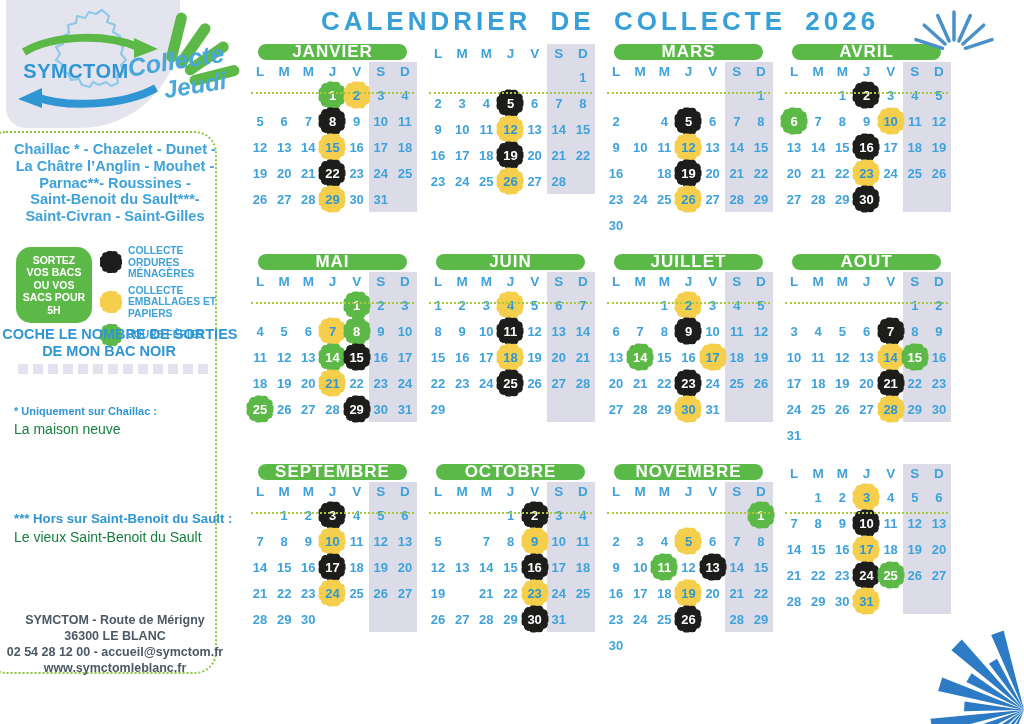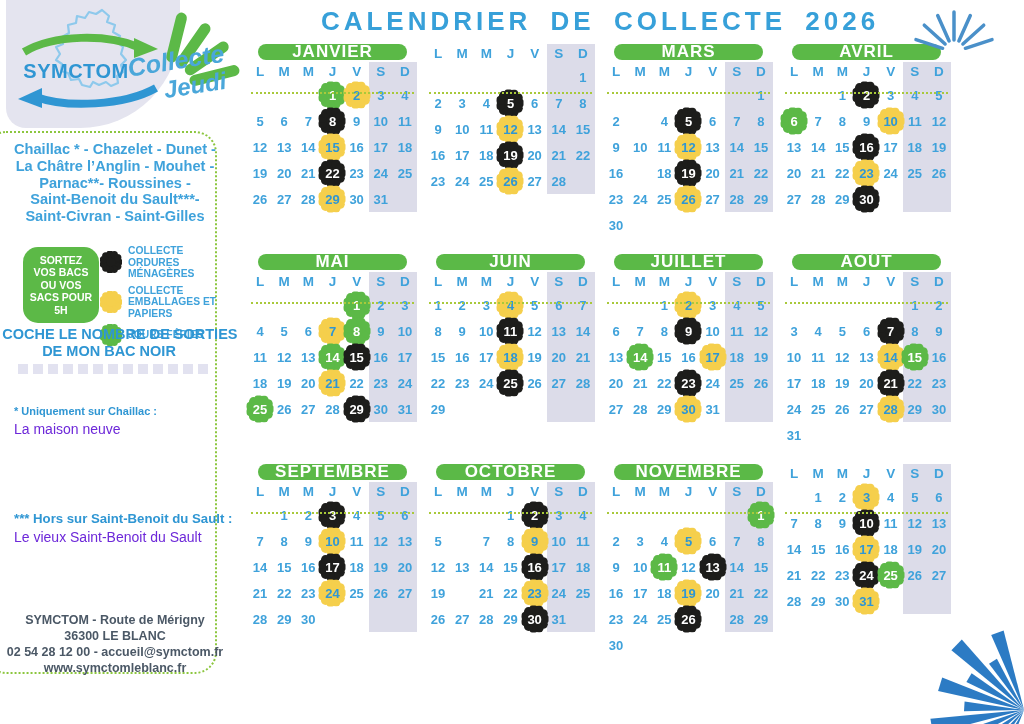--- a/index.html
+++ b/index.html
@@ -15,36 +15,36 @@
              font-size:20px;font-weight:bold;color:#2f96d3;letter-spacing:.5px;}
   .green-rays{position:absolute;left:148px;top:0;}
   .tagline{position:absolute;left:118px;top:46px;width:120px;transform:rotate(-9deg);
            color:#4aa7da;font-weight:bold;font-style:italic;text-align:center;}
   .tag1{font-size:25px;}
   .tag2{font-size:24px;margin-top:-1px;padding-left:30px;}
   .dotted-box{position:absolute;left:-16px;top:131px;width:229px;height:539px;
               border:2.5px dotted #8cc63f;border-radius:22px;}
   .communes{position:absolute;left:0;top:141px;width:230px;text-align:center;color:#3fa2db;
             font-weight:bold;font-size:14.6px;line-height:16.8px;white-space:pre-line;}
-  .badge{position:absolute;left:23px;top:247px;width:76px;height:76px;background:#5cb947;
+  .badge{position:absolute;left:16px;top:247px;width:76px;height:76px;background:#5cb947;
          border-radius:15px;color:#fff;font-weight:bold;font-size:10.5px;line-height:12.5px;
          text-align:center;display:flex;align-items:center;justify-content:center;white-space:pre-line;}
   .legend{position:absolute;left:100px;top:245px;width:142px;display:flex;flex-direction:column;gap:5px;}
   .litem{display:flex;align-items:center;gap:6px;}
   .lic{width:22px;height:22px;flex:0 0 22px;display:flex;}
   .ltx{color:#3fa2db;font-weight:bold;font-size:10.3px;line-height:11.5px;}
   .coche{position:absolute;left:-20px;top:326px;width:258px;text-align:center;color:#2f96d3;
          font-weight:bold;font-size:14.5px;line-height:17px;}
   .checkboxes{position:absolute;left:0;top:364px;width:225px;display:flex;gap:5px;justify-content:center;}
   .cbx{width:10px;height:10px;background:#e2e2f0;display:inline-block;}
   .footnote{position:absolute;left:14px;width:232px;}
   .fn1{top:402px;} .fn2{top:460px;} .fn3{top:510px;}
   .fn-label{color:#2f96d3;font-weight:bold;font-size:11px;line-height:18px;}
   .fn3 .fn-label{font-size:13.2px;}
-  .fn-text{color:#6d28d9;font-size:14px;line-height:18px;}
+  .fn-text{color:#15803d;font-size:14px;line-height:18px;}
   .footer{position:absolute;left:-6px;top:612px;width:242px;text-align:center;color:#4b5866;
           font-weight:bold;font-size:12.5px;line-height:16px;white-space:pre-line;}
 
   
   .title{position:absolute;left:248px;top:6px;width:704px;margin:0;text-align:center;
          color:#37a0d9;font-size:26px;font-weight:bold;letter-spacing:4px;word-spacing:8px;}
   .months{position:absolute;left:248px;top:44px;width:704px;display:grid;
           grid-template-columns:repeat(4,169px);grid-template-rows:repeat(3,210px);
           column-gap:9px;}
   .month{position:relative;width:169px;}

